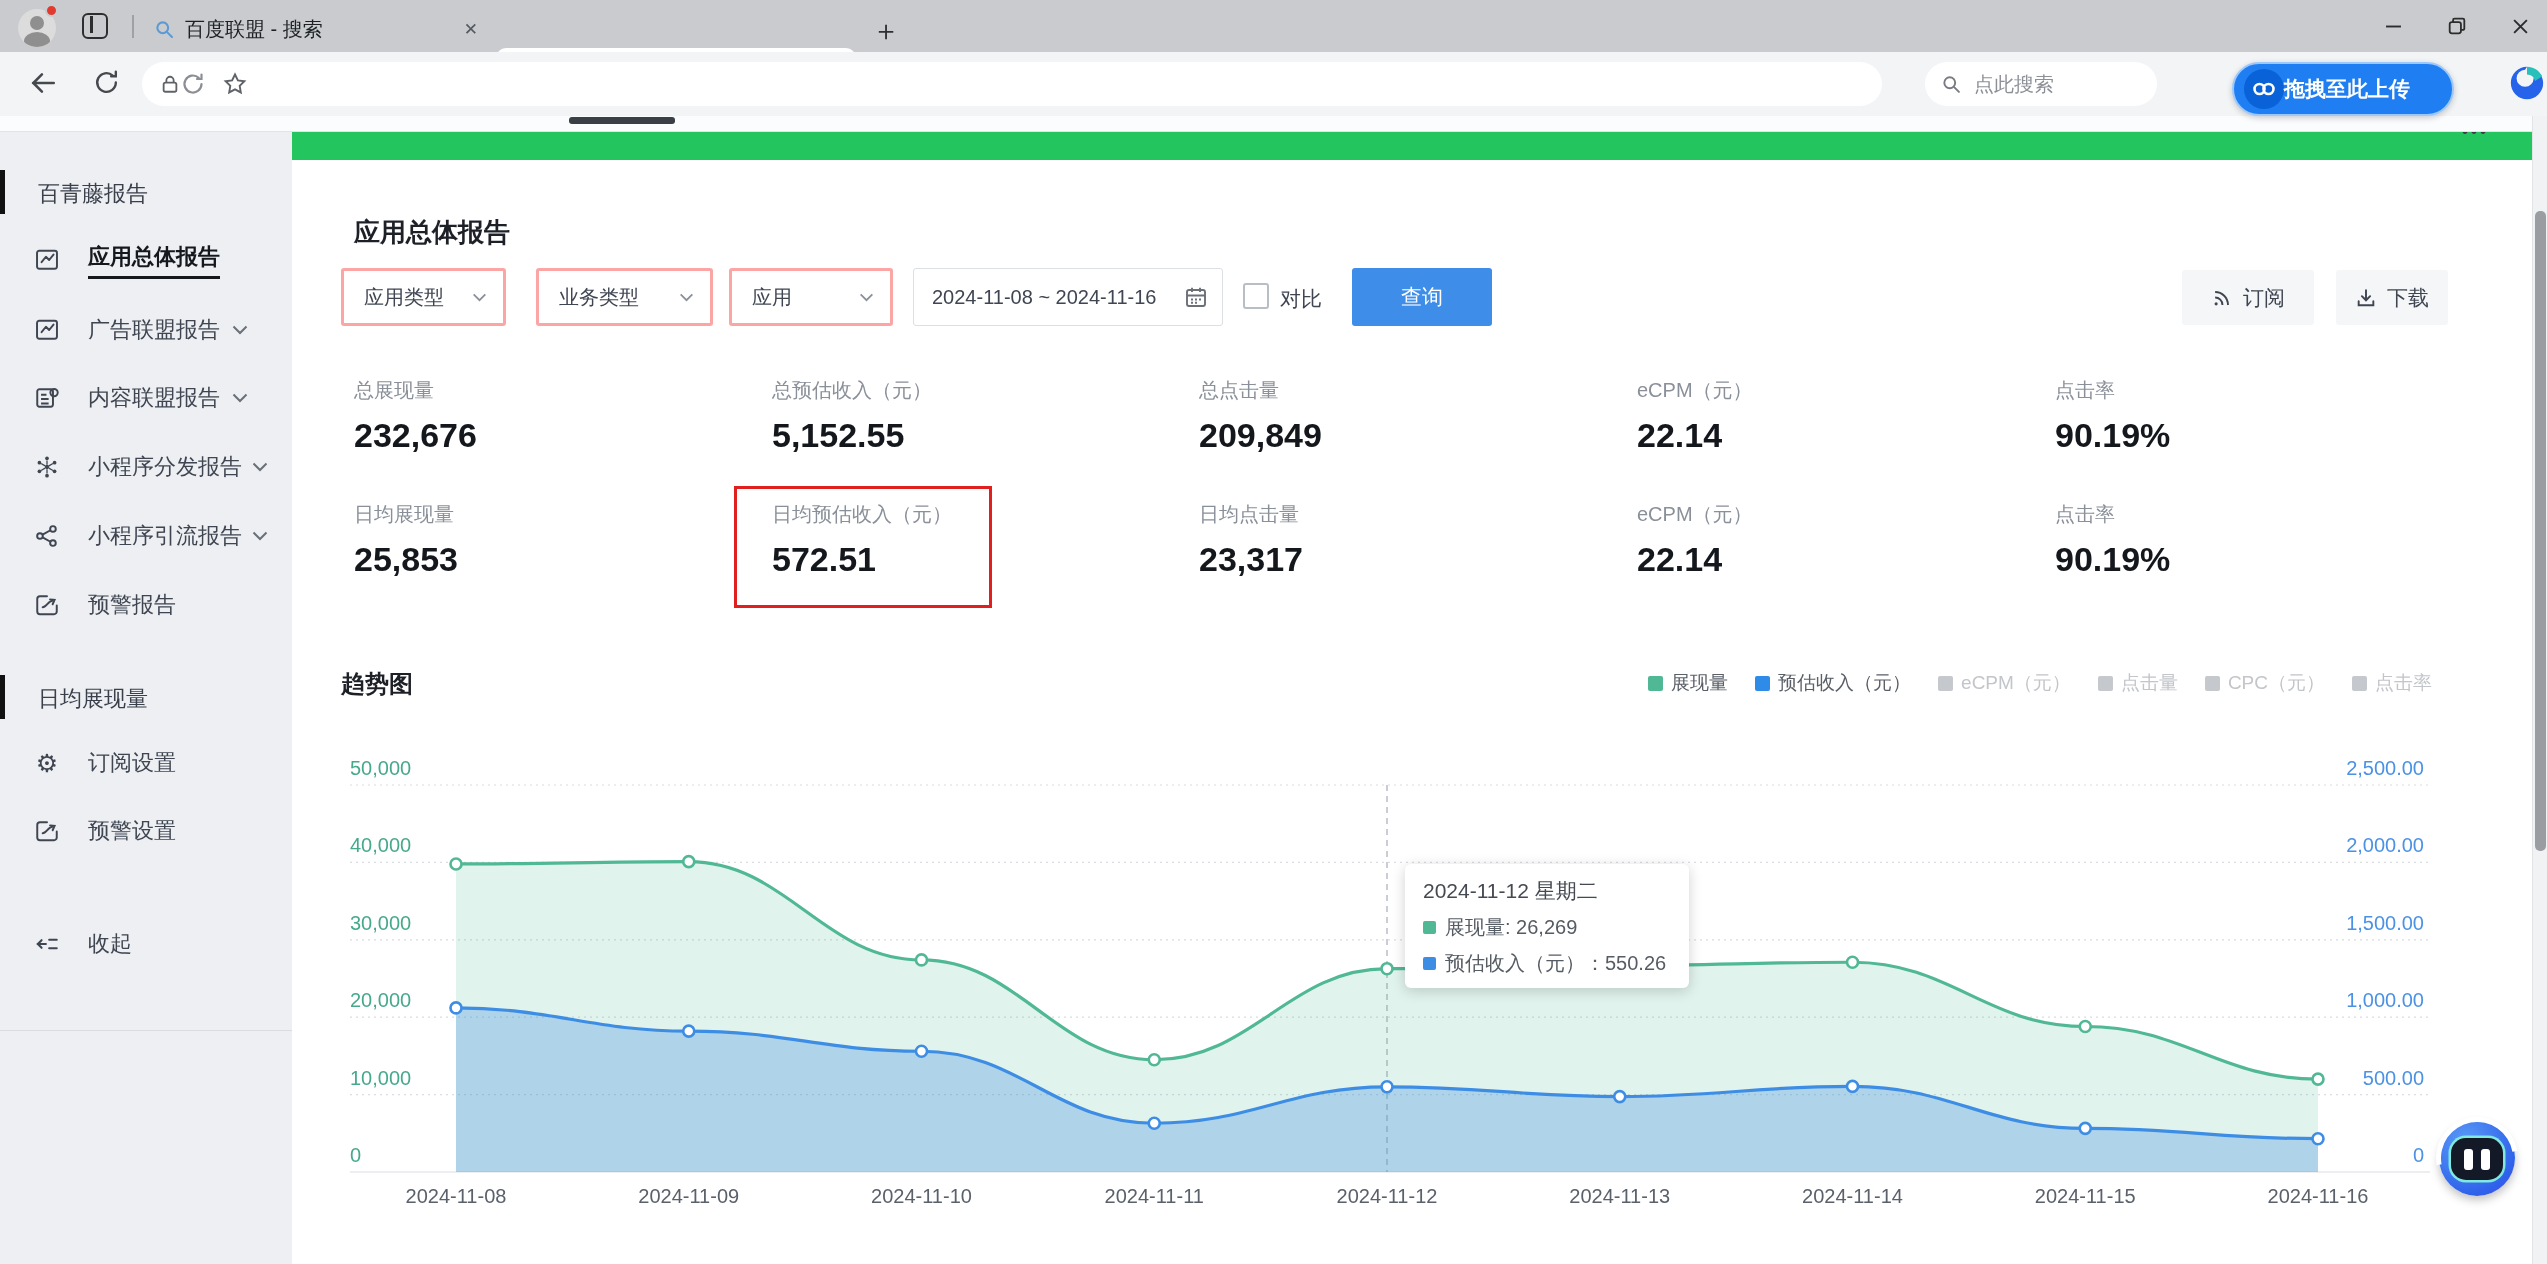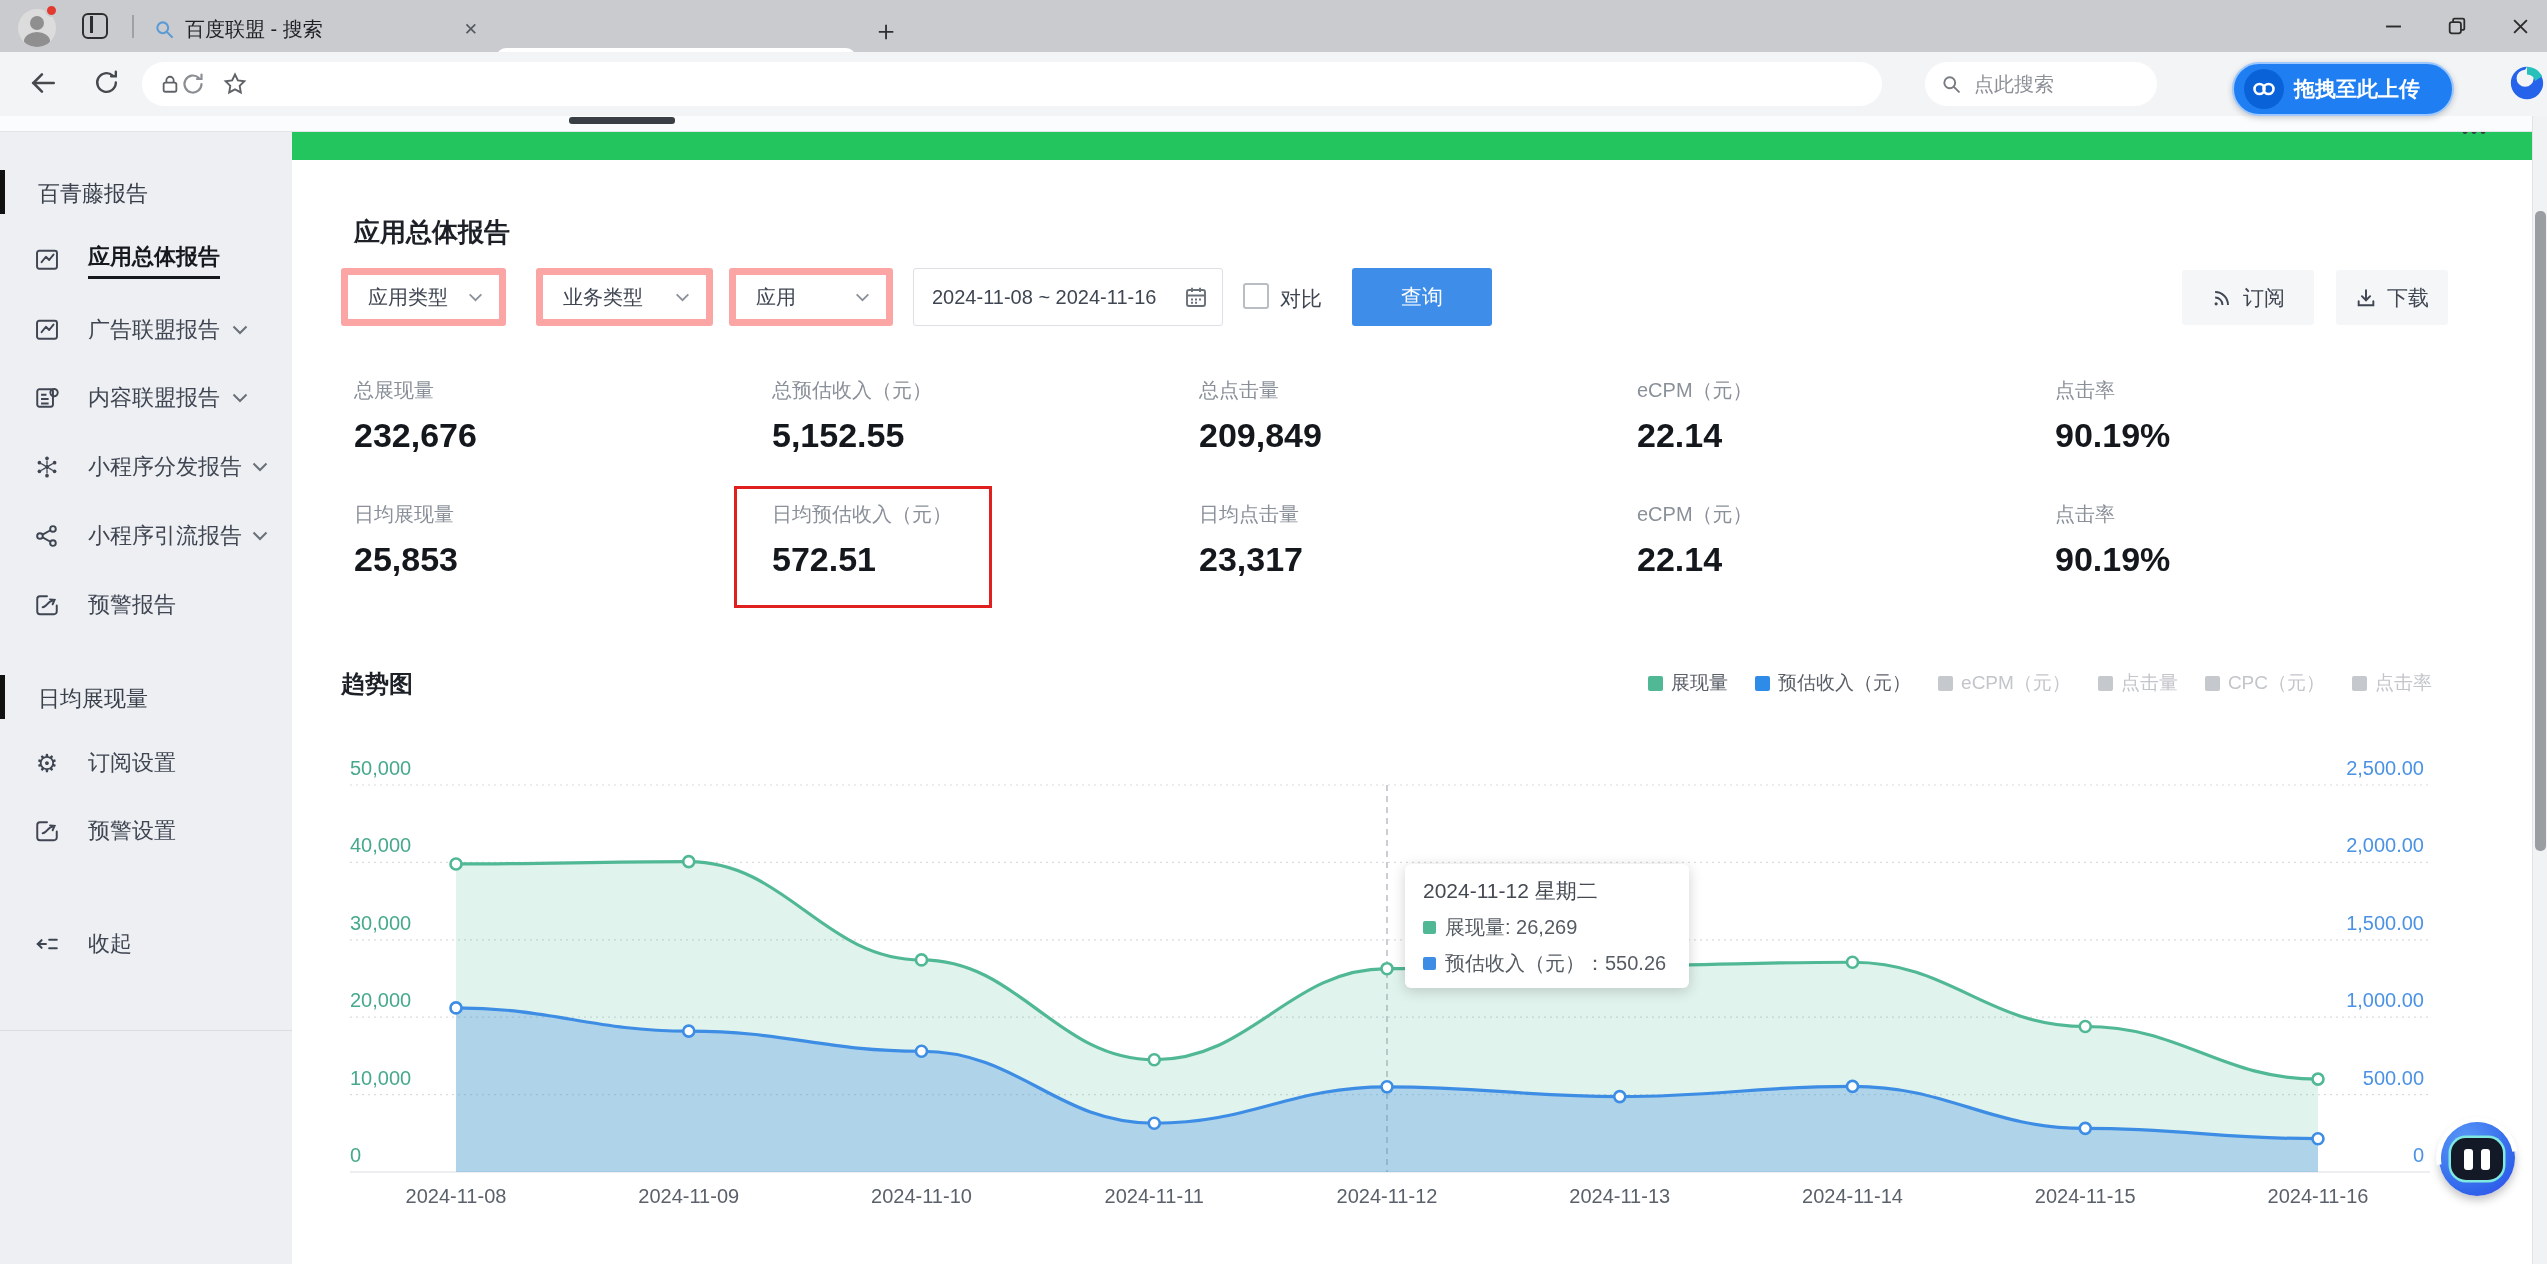--- a/index.html
+++ b/index.html
@@ -20,21 +20,21 @@
   .tab .close { margin-left:auto; font-size:17px; color:#555a60; }
   .newtab { position:absolute; left:872px; top:12px; font-size:28px; color:#2d2f33; }
   .wbtns { position:absolute; right:8px; top:0; height:52px; display:flex; align-items:center; gap:46px; padding-right:10px; }
 
   #toolbar { position:absolute; left:0; top:52px; width:2547px; height:64px; background:#f3f4f6; }
   .navicon { position:absolute; top:16px; }
   .urlpill { position:absolute; left:142px; top:10px; width:1740px; height:44px; background:#ffffff; border-radius:22px; display:flex; align-items:center; padding:0 18px; }
   .urltext { font-size:20px; color:#6b6f75; white-space:nowrap; overflow:hidden; margin-left:12px; flex:1; }
   .urltext b { color:#17191c; font-weight:700; }
   .searchpill { position:absolute; left:1925px; top:10px; width:232px; height:44px; background:#ffffff; border-radius:22px; display:flex; align-items:center; gap:12px; padding:0 16px; font-size:20px; color:#8d9197; }
-  .uploadbtn { position:absolute; left:2232px; top:62px; width:222px; height:54px; background:#1e7ef2; border:2px solid #9cc8ff; border-radius:27px; display:flex; align-items:center; gap:10px; padding:0 10px; z-index:30; box-shadow:0 2px 6px rgba(0,0,0,.2); }
+  .uploadbtn { position:absolute; left:2232px; top:62px; width:222px; height:54px; background:#1e7ef2; border:2px solid #9cc8ff; border-radius:27px; display:flex; align-items:center; gap:0; padding:0 10px; z-index:30; box-shadow:0 2px 6px rgba(0,0,0,.2); }
   .uploadbadge { width:40px; height:40px; border-radius:50%; background:#0a62d8; display:flex; align-items:center; justify-content:center; }
   .uploadtext { color:#ffffff; font-size:21px; font-weight:700; }
   .dots { position:absolute; left:2462px; top:70px; font-size:17px; font-weight:700; letter-spacing:3px; color:#3a3d42; }
   #substrip { position:absolute; left:0; top:116px; width:2547px; height:16px; background:#fbfcfd; border-bottom:1px solid #e3e4e6; }
   .loadbar { position:absolute; left:569px; top:1px; width:106px; height:7px; border-radius:3px; background:#3a3f45; }
 
   
   #sidebar { position:absolute; left:0; top:132px; width:292px; height:1132px; background:#edeff3; }
   .sec { position:absolute; left:0; width:292px; height:44px; }
   .sec .bar { position:absolute; left:0; top:0; width:5px; height:44px; background:#111; }
@@ -42,21 +42,21 @@
   .sitem { position:absolute; left:0; width:292px; height:48px; display:flex; align-items:center; color:#3f4652; }
   .sitem .icon { position:absolute; left:34px; width:26px; height:26px; color:#3f4652; }
   .sitem .slabel { position:absolute; left:88px; font-size:22px; white-space:nowrap; }
   .sitem.active .slabel { color:#15181d; font-weight:700; border-bottom:3px solid #15181d; padding-bottom:4px; }
   .sitem .chev { position:absolute; }
   .sdivider { position:absolute; left:0; top:898px; width:292px; height:1px; background:#d9dce1; }
 
   
   #main { position:absolute; left:292px; top:160px; width:2240px; height:1104px; background:#ffffff; }
   .h1 { position:absolute; font-size:26px; font-weight:700; color:#1d2127; }
-  .select { position:absolute; top:108px; height:58px; background:#fff; border:7px solid #fca5a5; border-radius:3px; display:flex; align-items:center; justify-content:space-between; padding:0 16px 0 20px; font-size:20px; color:#3f4652; }
+  .select { position:absolute; top:108px; height:58px; background:#fff; border:3px solid #fca5a5; border-radius:3px; display:flex; align-items:center; justify-content:space-between; padding:0 16px 0 20px; font-size:20px; color:#3f4652; }
   .datebox { position:absolute; left:621px; top:108px; width:310px; height:58px; background:#fff; border:1px solid #dcdfe4; border-radius:3px; display:flex; align-items:center; justify-content:space-between; padding:0 14px 0 18px; font-size:20px; color:#3f4652; }
   .cmp { position:absolute; left:951px; top:123px; width:26px; height:26px; background:#fff; border:2px solid #b9bdc4; border-radius:3px; }
   .cmplabel { position:absolute; left:988px; top:125px; font-size:21px; color:#3f4652; }
   .qbtn { position:absolute; left:1060px; top:108px; width:140px; height:58px; background:#3e8ee9; border-radius:3px; color:#fff; font-size:21px; display:flex; align-items:center; justify-content:center; }
   .ghostbtn { position:absolute; top:110px; height:55px; background:#f5f6f8; border-radius:3px; display:flex; align-items:center; justify-content:center; gap:10px; font-size:21px; color:#3f4652; }
   .stat { position:absolute; }
   .stat .slab { font-size:20px; color:#8a9099; white-space:nowrap; }
   .stat .sval { margin-top:12px; font-size:34px; font-weight:700; color:#14171c; white-space:nowrap; }
   .redbox { position:absolute; left:442px; top:326px; width:258px; height:122px; border:3px solid #e01f1f; z-index:5; }
   .annotation { position:absolute; left:342px; top:482px; font-size:30px; color:#e01f1f; white-space:nowrap; }

